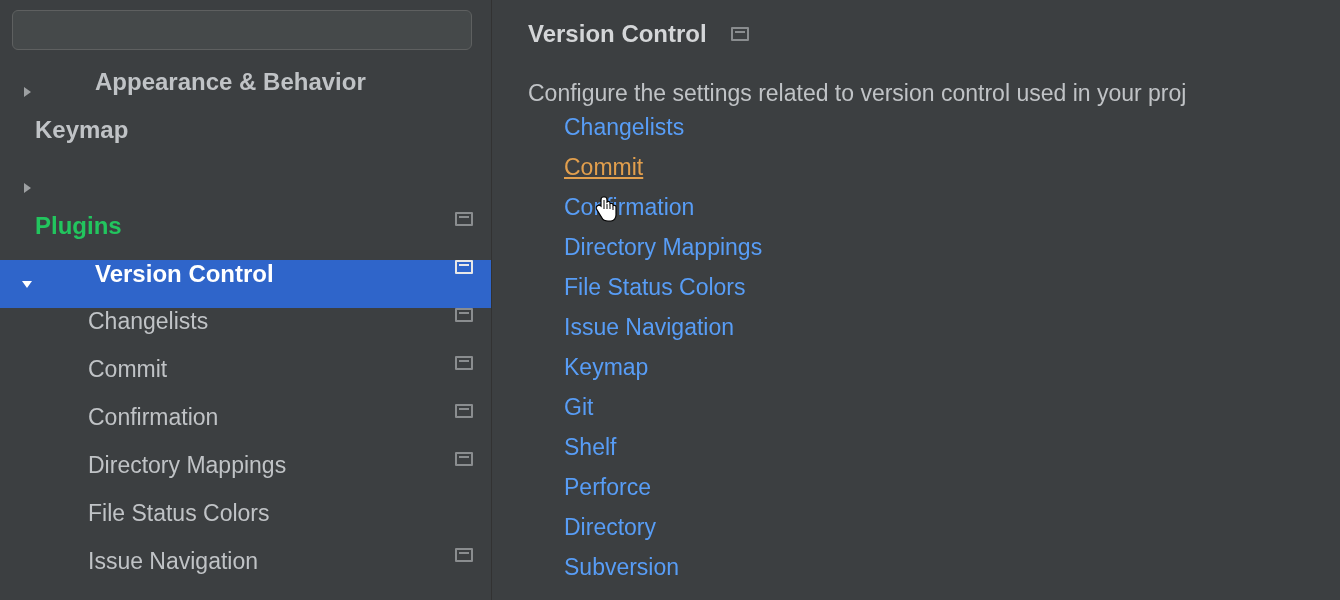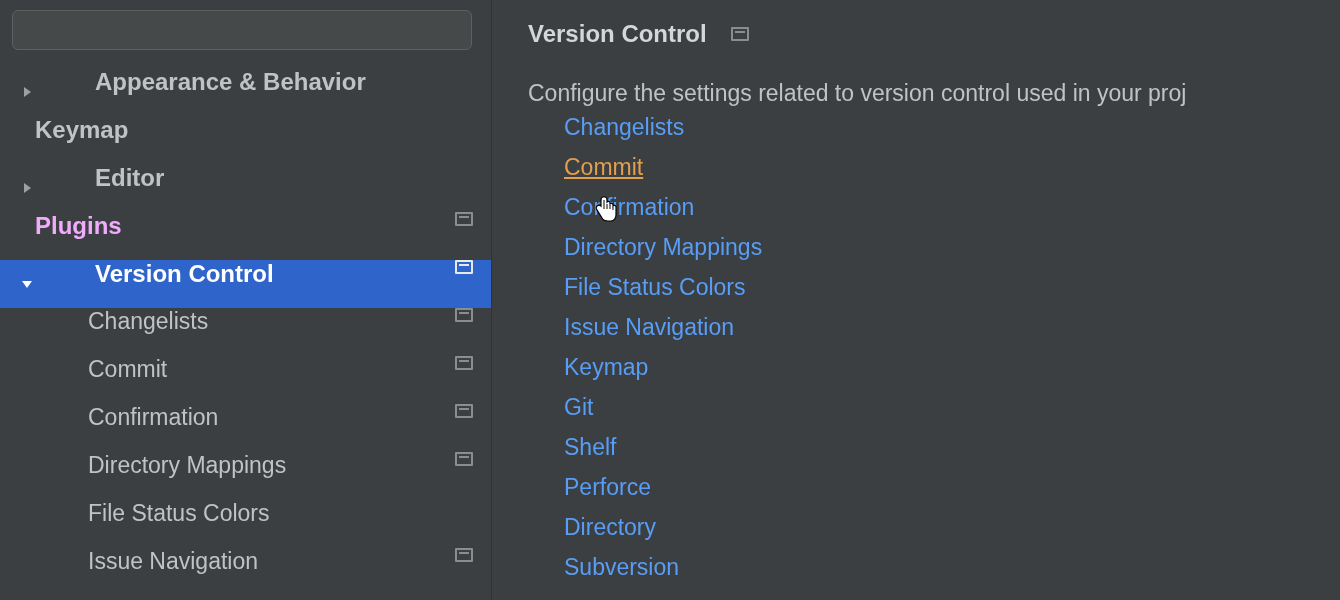--- a/index.html
+++ b/index.html
@@ -75,21 +75,21 @@
       font-size: 23px;
     }
     .tree-item.no-chevron {
       padding-left: 35px;
     }
     .tree-item.selected {
       background: #2f65ca;
       color: #ffffff;
     }
     .tree-item.highlighted {
-      color: #f0abfc;
+      color: #22c55e;
     }
     .chevron {
       width: 36px;
       display: flex;
       align-items: center;
       justify-content: flex-start;
       color: #9da0a2;
       flex-shrink: 0;
     }
     .tree-item.selected .chevron {
@@ -197,21 +197,20 @@
       </div>
       <div class="tree-item no-chevron">
         <span class="tree-label">Keymap</span>
       </div>
       <div class="tree-item">
         <span class="chevron">
           <svg width="14" height="14" viewBox="0 0 14 14" fill="currentColor">
             <path d="M4 2 L11 7 L4 12 Z"></path>
           </svg>
         </span>
-        <span class="tree-label">Editor</span>
       </div>
       <div class="tree-item no-chevron highlighted">
         <span class="tree-label">Plugins</span>
         <span class="project-marker"></span>
       </div>
       <div class="tree-item selected">
         <span class="chevron">
           <svg width="14" height="14" viewBox="0 0 14 14" fill="currentColor">
             <path d="M2 4 L12 4 L7 11 Z"></path>
           </svg>

